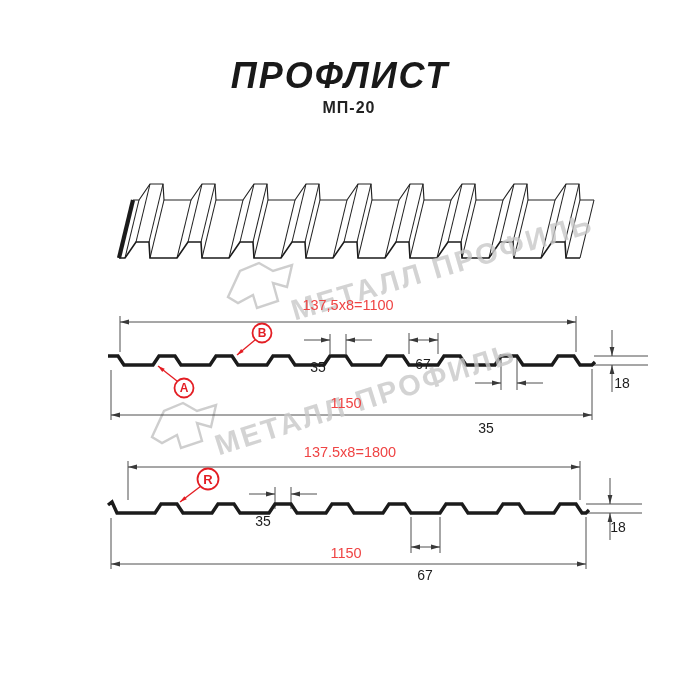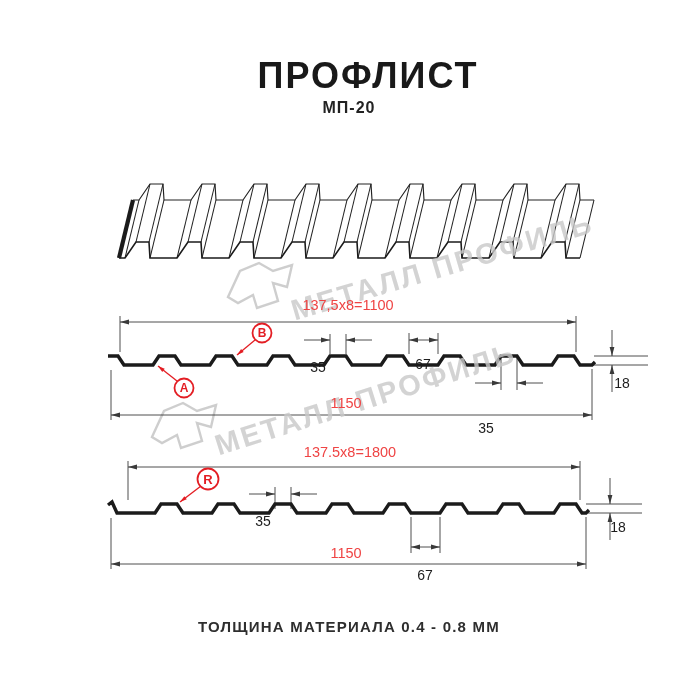--- a/index.html
+++ b/index.html
@@ -142,33 +142,32 @@
         <line x1="201" y1="486" x2="180" y2="502" stroke="#e31e24" stroke-width="1.3"></line>
         <path d="M180,502 L186.78010847075322,499.348560933225 L184.3559356097018,496.166834053095 Z" fill="#e31e24" stroke="none"></path>
         <circle cx="208" cy="479" r="10.5" fill="#fff" stroke="#e31e24" stroke-width="1.8"></circle>
         <path d="M108,505 l4,-3 l5,11 h38 l6,-9 h16 l6,9 h29 l6,-9 h16 l6,9 h29 l6,-9 h16 l6,9 h29 l6,-9 h16 l6,9 h29 l6,-9 h16 l6,9 h29 l6,-9 h16 l6,9 h29 l6,-9 h16 l6,9 h29 l6,-9 h16 l6,9 h4 l3,-3" fill="none" stroke="#1b1b1b" stroke-width="3.4" stroke-linejoin="miter" stroke-linecap="butt"></path>
       </g>
     </svg>
 
   <span class="wm-text" style="left:292px;top:295px;transform:rotate(-16.5deg);">МЕТАЛЛ ПРОФИЛЬ</span>
   <span class="wm-text" style="left:216px;top:430px;transform:rotate(-17.5deg);">МЕТАЛЛ ПРОФИЛЬ</span>
 
-  <span class="abs title" style="left:368px;top:76px;">ПРОФЛИСТ</span>
+  <span class="abs title" style="left:340px;top:76px;font-style:italic;">ПРОФЛИСТ</span>
   <span class="abs subtitle" style="left:349px;top:108px;">МП-20</span>
 
   <span class="abs dim-big" style="left:348px;top:305px;">137,5x8=1100</span>
   <span class="abs dim" style="left:318px;top:331px;">35</span>
   <span class="abs dim" style="left:423px;top:328px;">67</span>
   <span class="abs dim" style="left:622px;top:347px;">18</span>
   <span class="abs dim" style="left:486px;top:392px;">35</span>
   <span class="abs dim-big" style="left:346px;top:403px;">1150</span>
   <span class="abs marker-letter" style="left:184px;top:388px;">A</span>
   <span class="abs marker-letter" style="left:262px;top:333px;">B</span>
 
   <span class="abs dim-big" style="left:350px;top:452px;">137.5x8=1800</span>
   <span class="abs dim" style="left:263px;top:485px;">35</span>
   <span class="abs dim" style="left:425px;top:539px;">67</span>
   <span class="abs dim" style="left:618px;top:491px;">18</span>
   <span class="abs dim-big" style="left:346px;top:553px;">1150</span>
   <span class="abs marker-letter" style="left:208px;top:479px;font-size:13px;">R</span>
 
-  <span class="abs footer-note" style="left:349px;top:626px;">ТОЛЩИНА МАТЕРИАЛА 0.4 - 0.8 ММ</span>
 </div>
 
 </body></html>

